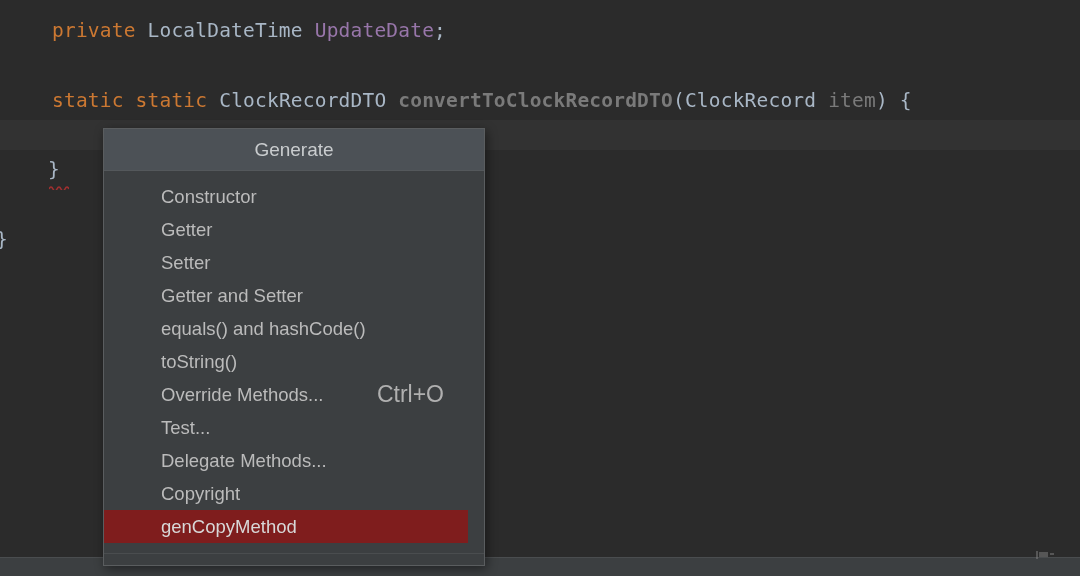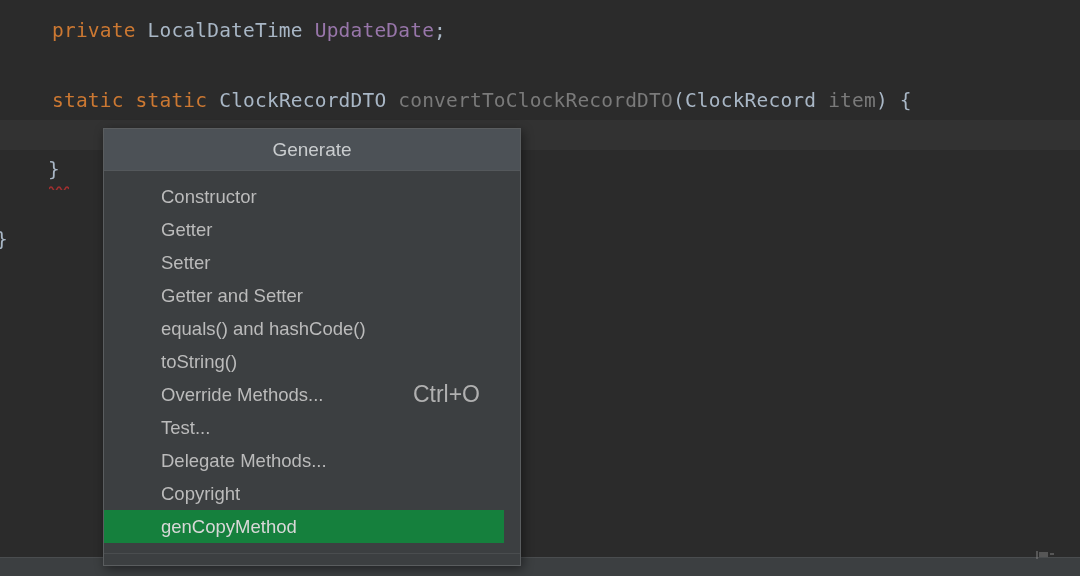--- a/index.html
+++ b/index.html
@@ -40,21 +40,21 @@
     position: absolute;
     left: 0;
     width: 100%;
     height: 30px;
     background: #323232;
   }
 
   .tok-kw      { color: #cc7832; }
   .tok-type    { color: #a9b7c6; }
   .tok-field   { color: #9876aa; }
-  .tok-method  { color: #7a7a7a; }
+  .tok-method  { color: #7a7a7a; font-weight: bold; }
   .tok-param   { color: #7a7a7a; }
   .tok-punct   { color: #a9b7c6; }
 
   .brace-err {
     position: absolute;
     font-family: "DejaVu Sans Mono", "Liberation Mono", monospace;
     font-size: 19.5px;
     color: #a9b7c6;
   }
   .squiggle {
@@ -82,21 +82,21 @@
     width: 20px;
     height: 12px;
     opacity: 0.45;
   }
 
   
   #generate-menu {
     position: absolute;
     left: 103px;
     top: 128px;
-    width: 418px;
+    width: 382px;
     background: #3c3f41;
     border: 1px solid #5a5d5f;
     box-shadow: 2px 3px 10px rgba(0,0,0,0.45);
     box-sizing: border-box;
   }
   #menu-header {
     height: 41px;
     line-height: 41px;
     text-align: center;
     background: #4c5156;
@@ -119,21 +119,21 @@
     box-sizing: border-box;
   }
   .menu-item .shortcut {
     position: absolute;
     right: 24px;
     top: 0;
     color: #b0b0b0;
     font-size: 23px;
   }
   .menu-item.selected {
-    background: #15803d;
+    background: #7f1d1d;
     color: #d8d8d8;
   }
   #menu-footer {
     height: 11px;
     background: #3c3f41;
     border-top: 1px solid #4a4d4f;
   }
 </style>
 </head>
 <body>

